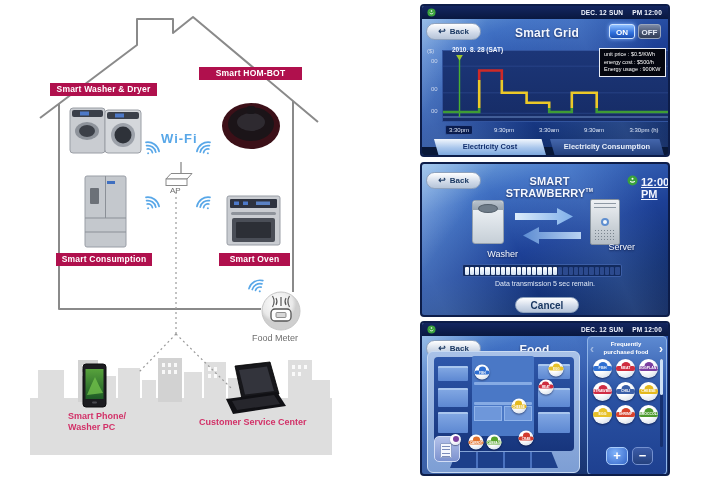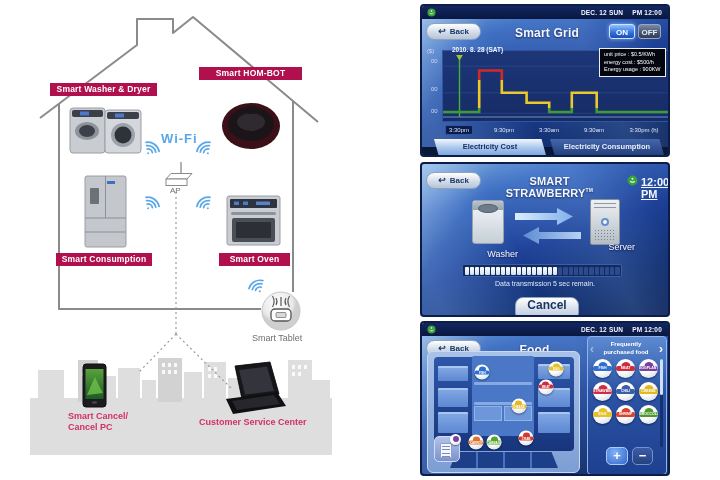--- a/index.html
+++ b/index.html
@@ -71,23 +71,23 @@
                        border-radius:50%;background:#f5f8fb;border:2px solid #5f8fd0;box-sizing:border-box;}
   .diag-server .vents{position:absolute;left:3px;right:3px;bottom:3px;height:12px;
                       background-image:radial-gradient(#79848e 32%,transparent 34%);background-size:3px 3px;}
   .device-label{position:absolute;color:#f3f7ff;font-size:9px;font-weight:normal;text-align:right;
                 text-shadow:0 1px 2px rgba(0,0,30,.6);}
   .progress{position:absolute;left:40px;top:100px;width:160px;height:13px;background:#122a5e;
             border:1px solid #3c5ea6;border-radius:2px;display:flex;gap:1px;padding:1.5px;box-sizing:border-box;}
   .progress .seg{flex:1;background:#2c4a8e;border-radius:1px;}
   .progress .seg.filled{background:linear-gradient(#ffffff,#cfe0f2);}
   .trans-text{position:absolute;left:0;right:0;text-align:center;color:#dfe8f6;font-size:7px;}
-  .cancel-pill{position:absolute;width:64px;height:24px;border-radius:8px;left:93px;
+  .cancel-pill{position:absolute;width:64px;height:16px;border-radius:8px;left:93px;
                background:linear-gradient(#ffffff,#cfd9e8 60%,#b6c4d8);border:1px solid #8fa2bd;
-               color:#17355f;font-size:12px;font-weight:bold;text-align:center;line-height:15px;
+               color:#17355f;font-size:10px;font-weight:bold;text-align:center;line-height:15px;
                box-sizing:border-box;cursor:pointer;}
 
   
   .side-panel{position:absolute;left:165px;top:13px;width:80px;height:139px;border-radius:4px;
               background:linear-gradient(#5d8ad2,#2b53a4 40%,#1e4090);border:1px solid #8fb4e8;box-sizing:border-box;}
   .panel-head{position:absolute;left:8px;right:10px;top:3px;text-align:center;color:#fff;
               font-size:6px;font-weight:bold;line-height:8px;}
   .chev{position:absolute;top:5px;color:#fff;font-size:12px;font-weight:bold;line-height:14px;cursor:pointer;}
   .chev.prev{left:2px;opacity:.45;}
   .chev.next{right:3px;}
@@ -281,24 +281,24 @@
       <polygon points="232,401 274,395 280,404 237,410" fill="#26262c"></polygon>
     </g>
   </svg>
 
   <div class="pill" style="left:50px;top:83px;width:107px;">Smart Washer &amp; Dryer</div>
   <div class="pill" style="left:199px;top:67px;width:103px;">Smart HOM-BOT</div>
   <div class="pill" style="left:56px;top:253px;width:96px;">Smart Consumption</div>
   <div class="pill" style="left:219px;top:253px;width:71px;">Smart Oven</div>
   <div class="wifi-word" style="left:161px;top:131px;">Wi-Fi</div>
   <div class="gray-label" style="left:170px;top:186px;font-size:8px;">AP</div>
-  <div class="gray-label" style="left:252px;top:333px;">Smart Tablet</div>
+  <div class="gray-label" style="left:252px;top:333px;">Food Meter</div>
   <div class="accent-label" style="left:68px;top:411px;">
-    <span>Smart Cancel/</span><br>
-    <span>Cancel PC</span>
+    <span>Smart Phone/</span><br>
+    <span>Washer PC</span>
   </div>
   <div class="accent-label" style="left:199px;top:417px;">Customer Service Center</div>
 
   <div class="screen" style="top:4px;height:153px;">
     <div class="statusbar">
       <svg class="logo-dot" viewBox="0 0 10 10">
         <circle cx="5" cy="5" r="4.5" fill="#3aa23c"></circle>
           <path d="M3,5.5 a2.5,2.5 0 0 0 4,0" stroke="#fff" stroke-width="1" fill="none"></path>
         <circle cx="5" cy="3.4" r="0.9" fill="#fff"></circle>
       </svg>

